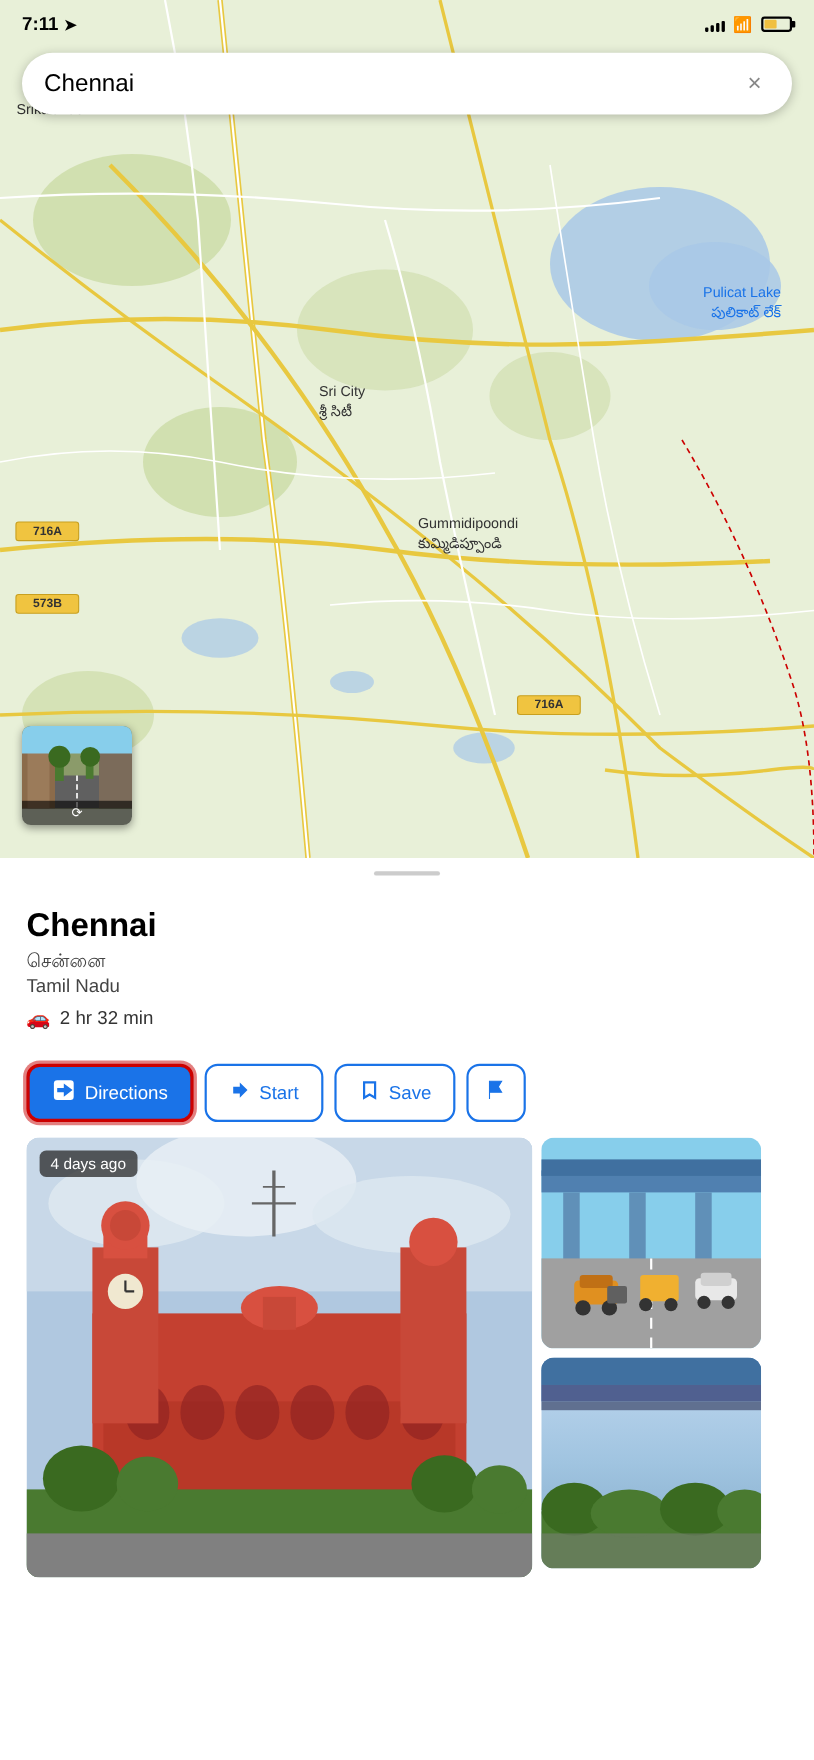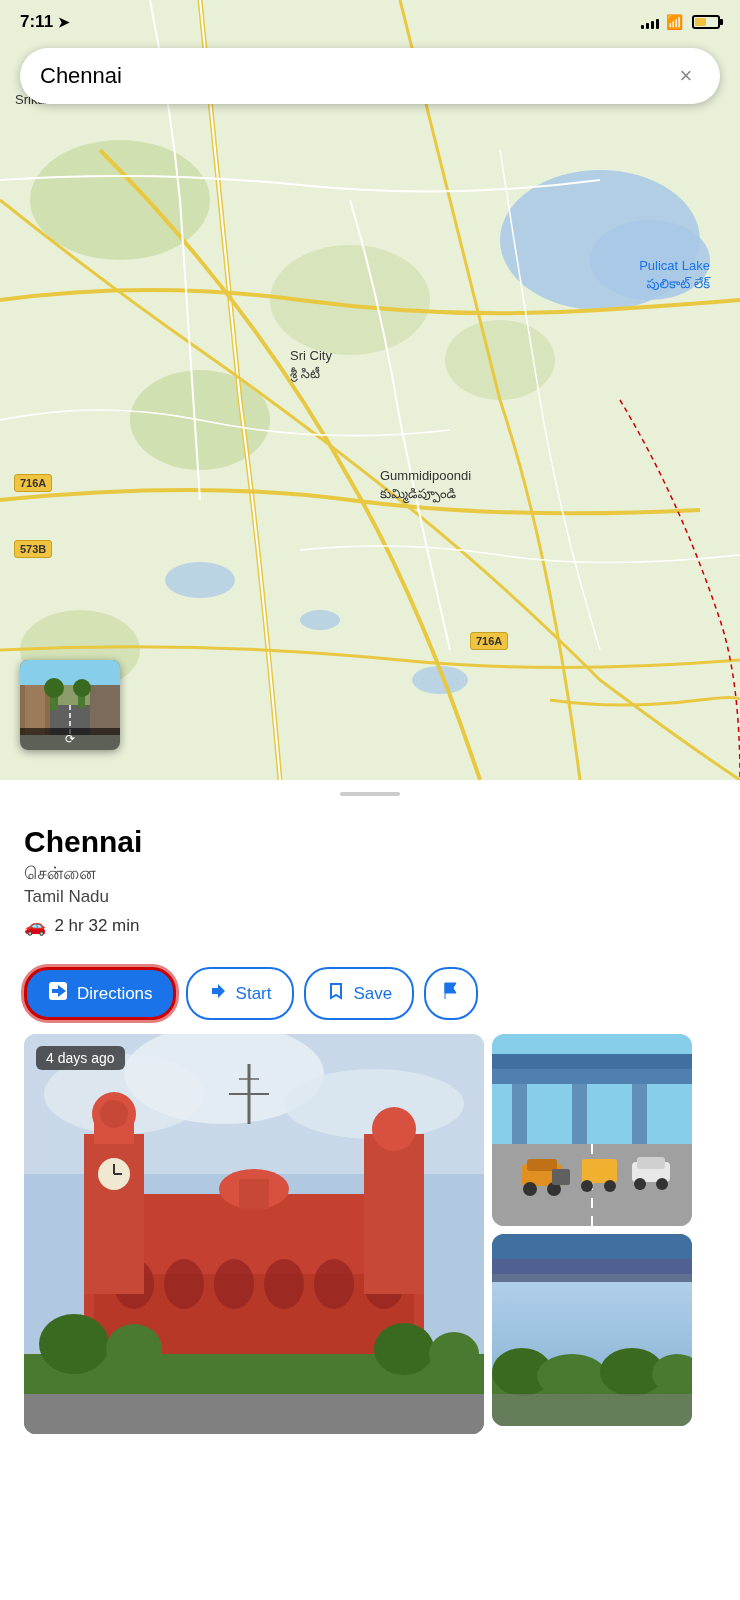--- a/index.html
+++ b/index.html
@@ -138,21 +138,21 @@
 
     
     .road-badge {
       position: absolute;
       background: #f0c440;
       border: 1px solid #c8a020;
       border-radius: 3px;
       font-size: 11px;
       font-weight: 700;
       color: #333;
-      padding: 2px 5px;
+      padding: 2px 15px;
     }
 
     
     .street-view-thumb {
       position: absolute;
       bottom: 30px;
       left: 20px;
       width: 100px;
       height: 90px;
       border-radius: 8px;
@@ -231,21 +231,21 @@
       display: flex;
       gap: 10px;
       padding: 14px 24px 14px;
       overflow-x: auto;
     }
     .action-btn {
       display: flex;
       align-items: center;
       gap: 8px;
       padding: 10px 20px;
-      border-radius: 24px;
+      border-radius: 12px;
       font-size: 17px;
       font-weight: 500;
       cursor: pointer;
       white-space: nowrap;
       border: 2px solid #1a73e8;
       background: #fff;
       color: #1a73e8;
     }
     .action-btn.directions {
       background: #1a73e8;

